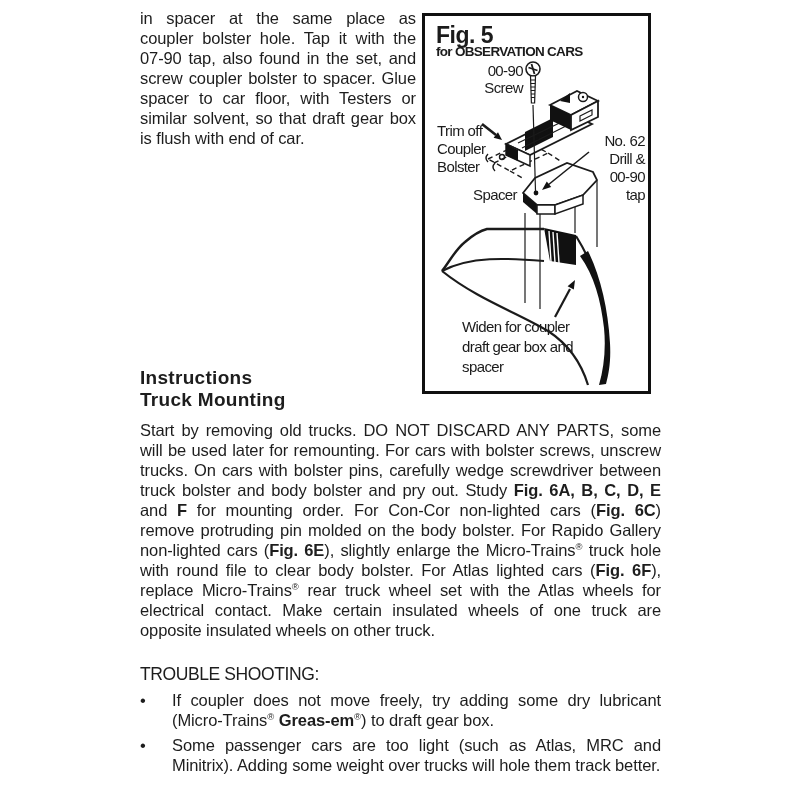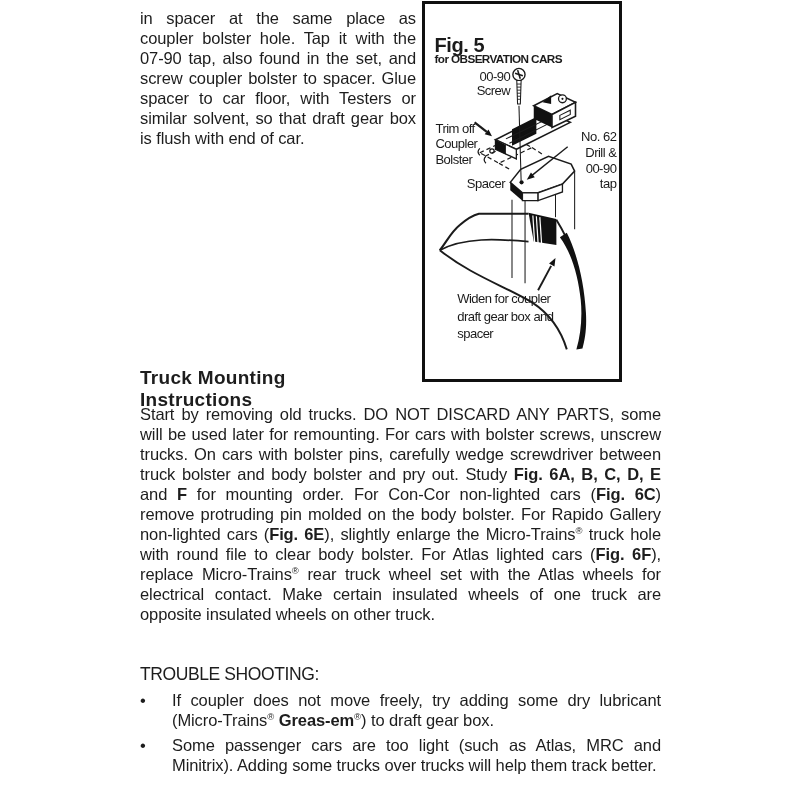--- a/index.html
+++ b/index.html
@@ -3,30 +3,30 @@
 <meta charset="utf-8">
 <style>
   html,body{margin:0;padding:0}
   body{width:800px;height:800px;position:relative;overflow:hidden;
        background:#ffffff;color:#1d1d1d;
        font-family:"Liberation Sans",sans-serif}
   .jtxt{position:absolute;text-align:justify;font-size:16.5px;line-height:20px;letter-spacing:-0.1px}
   #intro{left:140px;top:8px;width:276px}
   #tm-heading{position:absolute;left:140px;top:367px;font-size:19px;font-weight:bold;
               line-height:21.5px;letter-spacing:0.3px}
-  #tm-body{left:140px;top:404px;width:521px}
+  #tm-body{left:140px;top:420px;width:521px}
   #ts-heading{position:absolute;left:140px;top:664px;font-size:17.5px;font-weight:normal;letter-spacing:-0.4px}
   .bullets{position:absolute;left:140px;top:690px;width:521px}
   .bullet{display:flex}
   .bullet + .bullet{margin-top:5px}
   .bullet .marker{width:32px;flex:none;font-size:16.5px;line-height:20px}
   .bullet .btxt{flex:1;text-align:justify;font-size:16.5px;line-height:20px;letter-spacing:-0.1px}
   sup{font-size:9.5px;line-height:0;vertical-align:super;letter-spacing:0}
   .b{font-weight:bold}
-  .figure-box{position:absolute;left:422px;top:1px;width:200px;height:381px;
+  .figure-box{position:absolute;left:422px;top:13px;width:229px;height:381px;
               border:3px solid #101010;box-sizing:border-box;background:#fff}
   .figure-box svg{display:block;width:100%;height:100%}
   svg text{font-family:"Liberation Sans",sans-serif;fill:#1b1b1b}
   .flabel{font-size:15px;letter-spacing:-0.6px}
   .fig-title{font-size:23px;font-weight:bold;letter-spacing:-0.5px}
   .fig-sub{font-size:13.5px;font-weight:bold;letter-spacing:-0.7px}
   .ln{stroke:#1b1b1b;fill:none}
 </style>
 </head>
 <body>
@@ -142,32 +142,32 @@
       <text class="flabel" x="95" y="187" text-anchor="end">Spacer</text>
       <g>
         <text class="flabel" x="40" y="319">Widen for coupler</text>
         <text class="flabel" x="40" y="339">draft gear box and</text>
         <text class="flabel" x="40" y="359">spacer</text>
       </g>
     </svg>
   </div>
 
   <div id="tm-heading">
+    <div>Instructions</div>
     <div>Truck Mounting</div>
-    <div>Instructions</div>
   </div>
 
   <div id="tm-body" class="jtxt"><span>Start by removing old trucks. DO NOT DISCARD ANY PARTS, some will be used later for remounting. For cars with bolster screws, unscrew trucks. On cars with bolster pins, carefully wedge screwdriver between truck bolster and body bolster and pry out. Study </span><span class="b">Fig. 6A, B, C, D, E</span><span> and </span><span class="b">F</span><span> for mounting order. For Con-Cor non-lighted cars (</span><span class="b">Fig. 6C</span><span>) remove protruding pin molded on the body bolster. For Rapido Gallery non-lighted cars (</span><span class="b">Fig. 6E</span><span>), slightly enlarge the Micro-Trains</span><sup>®</sup><span> truck hole with round file to clear body bolster. For Atlas lighted cars (</span><span class="b">Fig. 6F</span><span>), replace Micro-Trains</span><sup>®</sup><span> rear truck wheel set with the Atlas wheels for electrical contact. Make certain insulated wheels of one truck are opposite insulated wheels on other truck.</span></div>
 
   <div id="ts-heading">TROUBLE SHOOTING:</div>
 
   <div class="bullets">
     <div class="bullet">
       <div class="marker">•</div>
       <div class="btxt"><span>If coupler does not move freely, try adding some dry lubricant (Micro-Trains</span><sup>®</sup><span> </span><span class="b">Greas-em</span><sup>®</sup><span>) to draft gear box.</span></div>
     </div>
     <div class="bullet">
       <div class="marker">•</div>
-      <div class="btxt"><span>Some passenger cars are too light (such as Atlas, MRC and Minitrix). Adding some trucks over trucks will help them track better.</span></div>
+      <div class="btxt"><span>Some passenger cars are too light (such as Atlas, MRC and Minitrix). Adding some weight over trucks will hole them track better.</span></div>
     </div>
   </div>
 
 </div>
 
 </body></html>

